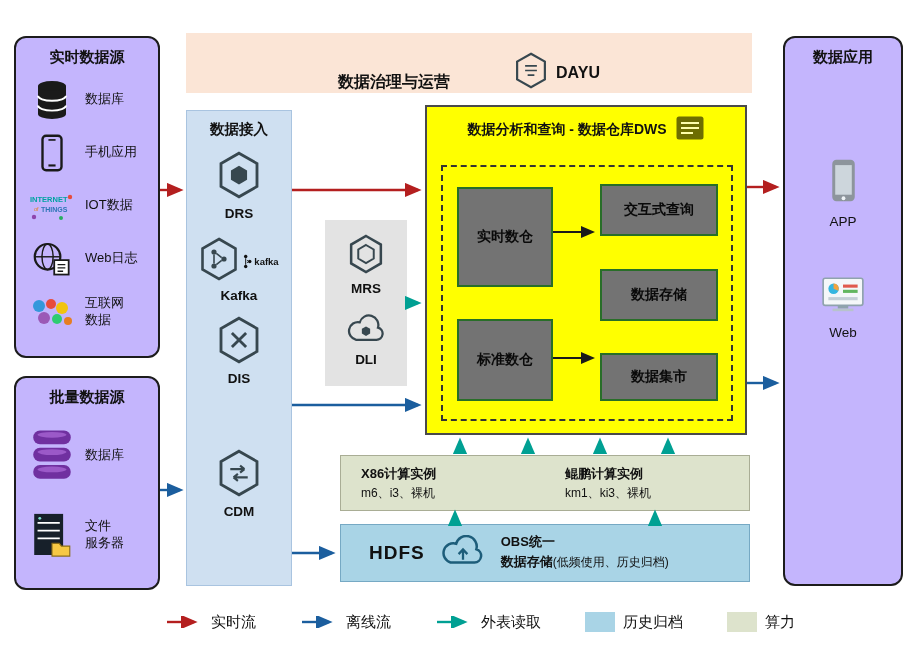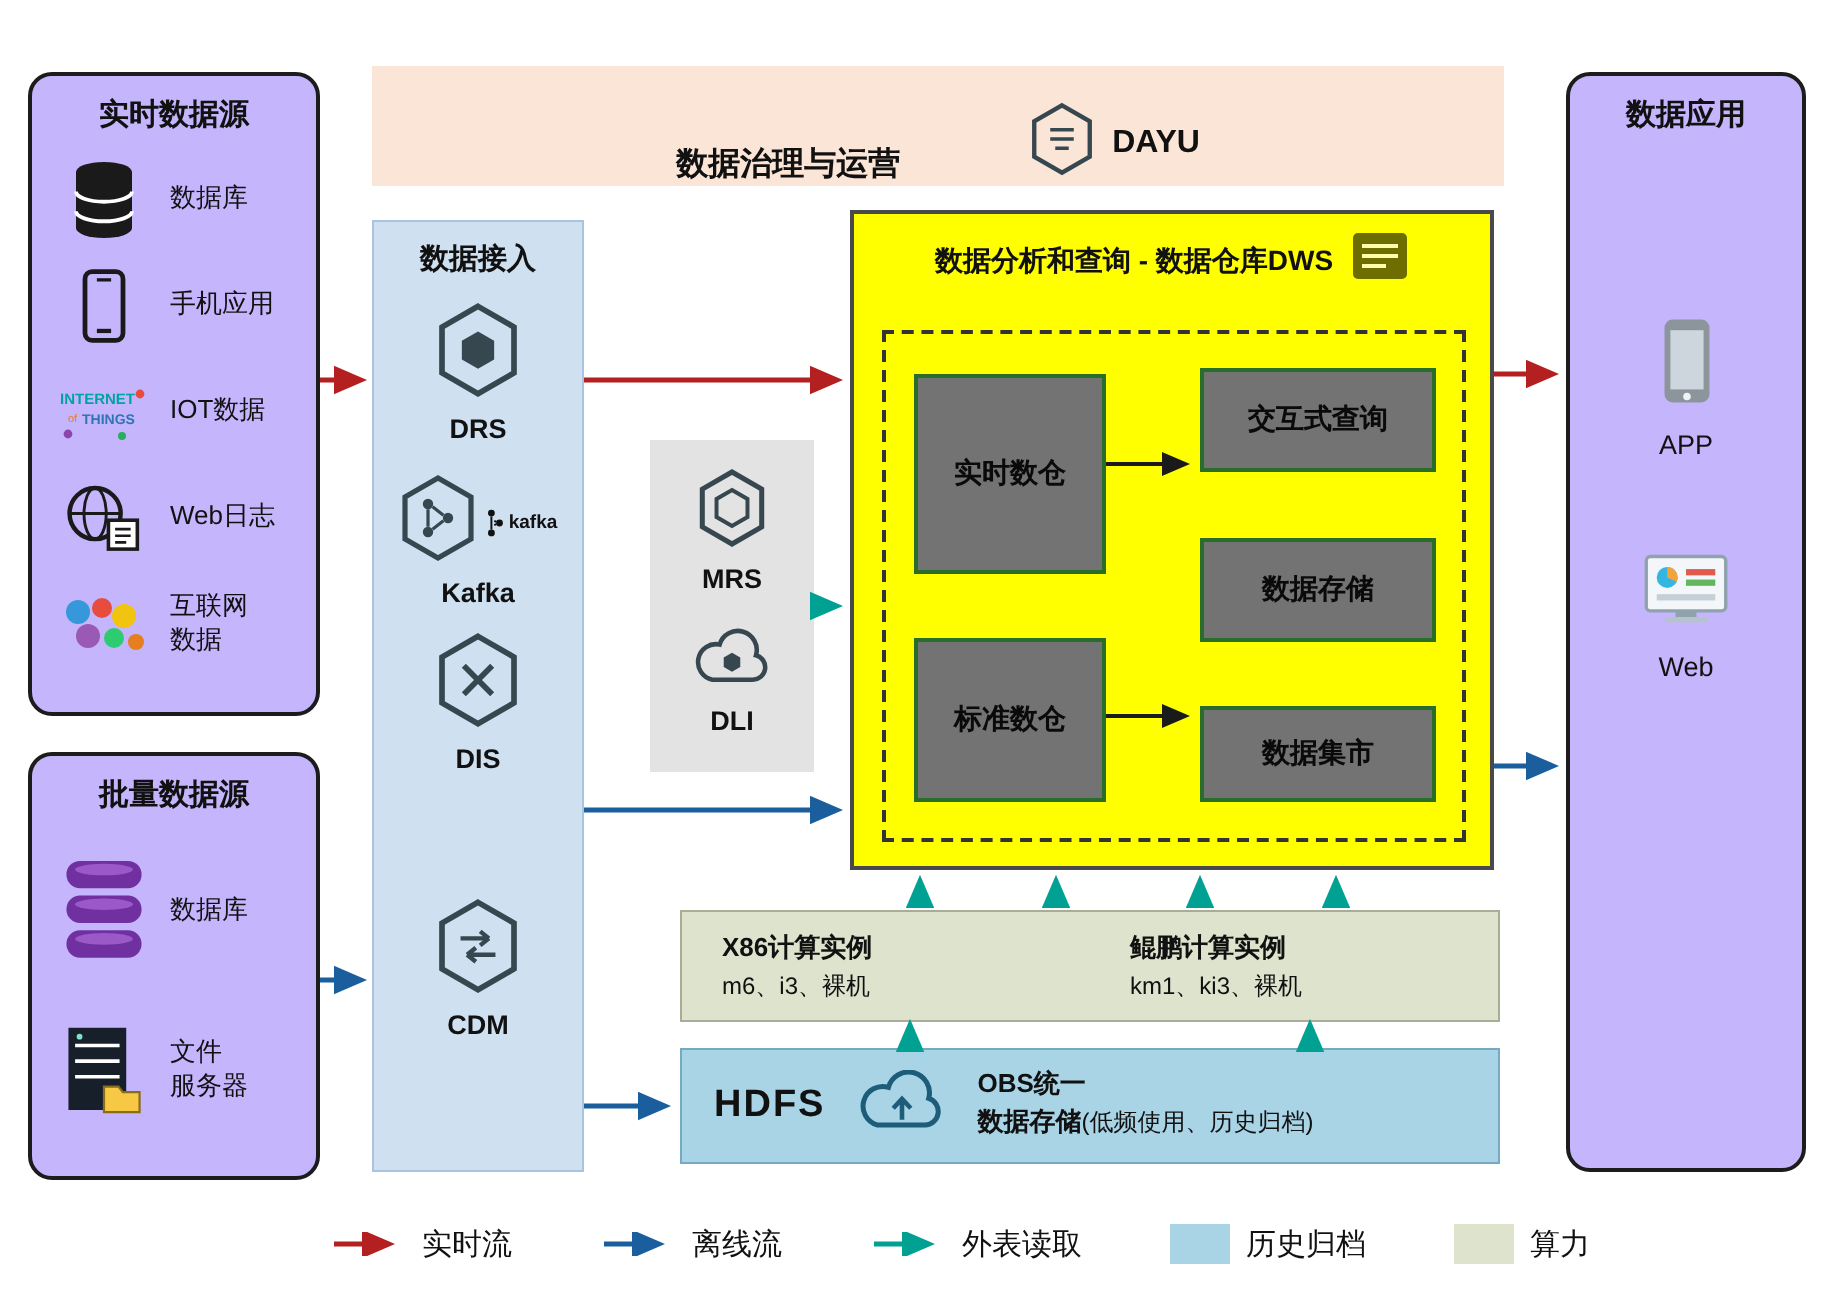--- a/index.html
+++ b/index.html
@@ -24,21 +24,21 @@
   .proc-block{position:absolute;left:0;width:100%;display:flex;flex-direction:column;align-items:center;gap:3px;}
   .dws{position:absolute;left:425px;top:105px;width:322px;height:330px;background:#ffff00;border:2px solid #4a4a4a;box-sizing:border-box;}
   .dws-head{display:flex;align-items:center;justify-content:center;gap:8px;margin-top:8px;}
   .dws-title{font-weight:bold;font-size:14px;}
   .dws-dash{position:absolute;left:14px;top:58px;width:292px;height:256px;border:2px dashed #333;box-sizing:border-box;}
   .gbox{position:absolute;background:#737373;border:2px solid #286e28;display:flex;align-items:center;justify-content:center;font-weight:bold;font-size:14px;box-sizing:border-box;color:#0a0a0a;}
   .compute{position:absolute;left:340px;top:455px;width:410px;height:56px;background:#dde3cc;border:1px solid #a9ad95;box-sizing:border-box;display:flex;}
   .comp-col{flex:1;display:flex;flex-direction:column;align-items:flex-start;justify-content:center;gap:2px;margin-left:20px;}
   .comp-title{font-weight:bold;font-size:13px;}
   .comp-models{font-size:12px;}
-  .storage{position:absolute;left:340px;top:524px;width:410px;height:58px;background:#a9d4e6;border:1px solid #76a9c4;box-sizing:border-box;display:flex;align-items:center;gap:14px;padding-left:16px;}
+  .storage{position:absolute;left:340px;top:524px;width:410px;height:58px;background:#a9d4e6;border:1px solid #76a9c4;box-sizing:border-box;display:flex;align-items:center;gap:14px;padding-left:28px;}
   .hdfs{font-weight:bold;font-size:19px;letter-spacing:1px;}
   .obs{line-height:1.3;}
   .obs-b{font-weight:bold;font-size:13px;}
   .obs-note{font-size:12px;font-weight:normal;}
   .apps{left:783px;top:36px;width:120px;height:550px;}
   .app-block{position:absolute;left:0;width:100%;display:flex;flex-direction:column;align-items:center;gap:7px;}
   .app-label{font-size:13.5px;}
   .legend{position:absolute;left:165px;top:612px;display:flex;align-items:center;gap:44px;}
   .lg-item{display:flex;align-items:center;gap:8px;font-size:15px;font-family:Liberation Mono, monospace;}
   .sw{width:30px;height:20px;display:inline-block;}

